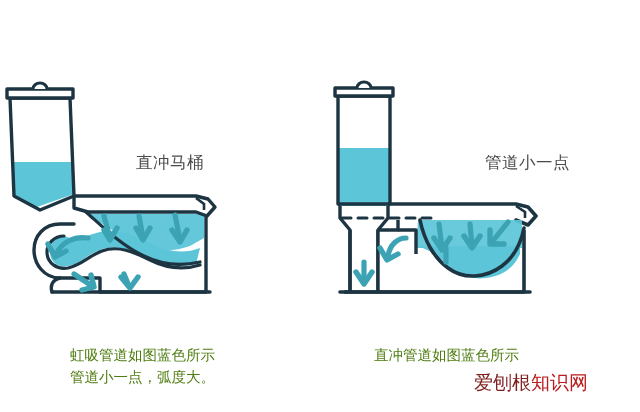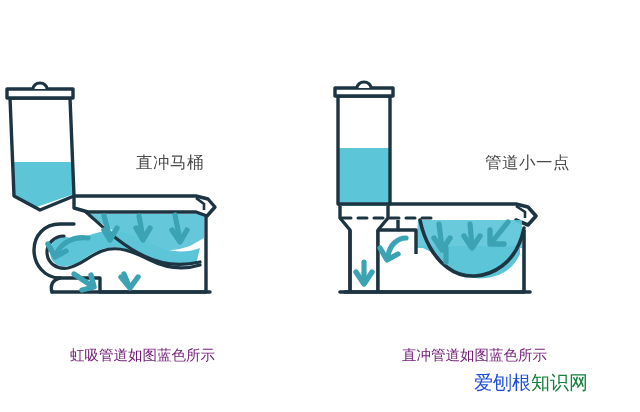--- a/index.html
+++ b/index.html
@@ -45,39 +45,39 @@
   }
   .label-left  { left: 136px; top: 152px; }
   .label-right { left: 165px; top: 152px; }
 
   .caption {
     position: absolute;
     top: 344px;
     font-family: "DejaVu Sans", "Liberation Sans", sans-serif;
     font-size: 14.5px;
     line-height: 22px;
-    color: #701a75;
+    color: #4d7c0f;
     white-space: nowrap;
   }
   .caption-left  { left: 70px; }
-  .caption-right { left: 82px; }
+  .caption-right { left: 54px; }
   .caption .line { display: block; }
 
   .watermark {
     position: absolute;
     left: 474px;
     top: 370px;
     font-family: "DejaVu Sans", "Liberation Sans", sans-serif;
     font-size: 19px;
     line-height: 24px;
     white-space: nowrap;
     font-weight: 500;
   }
-  .wm-a { color: #1d4ed8; text-align: right; }
-  .wm-b { color: #15803d; }
+  .wm-a { color: #7f1d1d; text-align: right; }
+  .wm-b { color: #b91c1c; }
 </style>
 </head>
 <body>
 
 <div id="page">
 
   <div class="panel panel-left">
 
     <svg class="diagram" viewBox="0 0 320 250">
       <defs>
@@ -179,20 +179,21 @@
           <path d="M124,196 L129,208"></path>
           <path d="M121,199 L130,210 L138,199" stroke-width="5.4"></path>
         </g>
       </g>
     </svg>
 
     <div class="panel-label label-left">直冲马桶</div>
 
     <div class="caption caption-left">
       <span class="line">虹吸管道如图蓝色所示</span>
+      <span class="line">管道小一点，弧度大。</span>
     </div>
   </div>
 
   <div class="panel panel-right">
 
     <svg class="diagram" viewBox="0 0 320 250">
       <defs>
         <clipPath id="tankClipR">
           <rect x="18" y="18" width="52" height="108"></rect>
         </clipPath>

